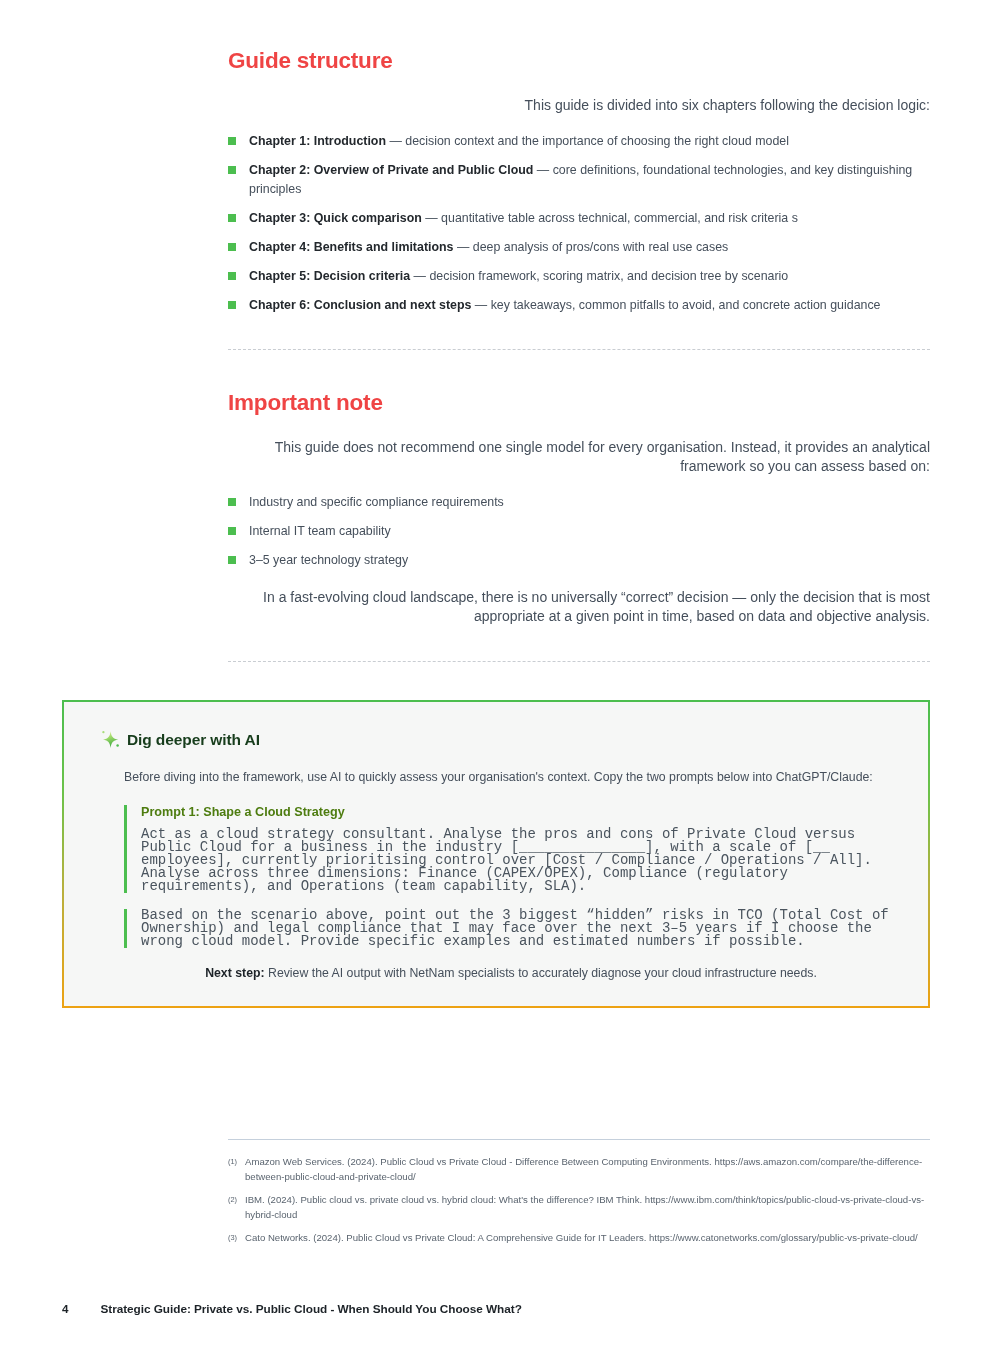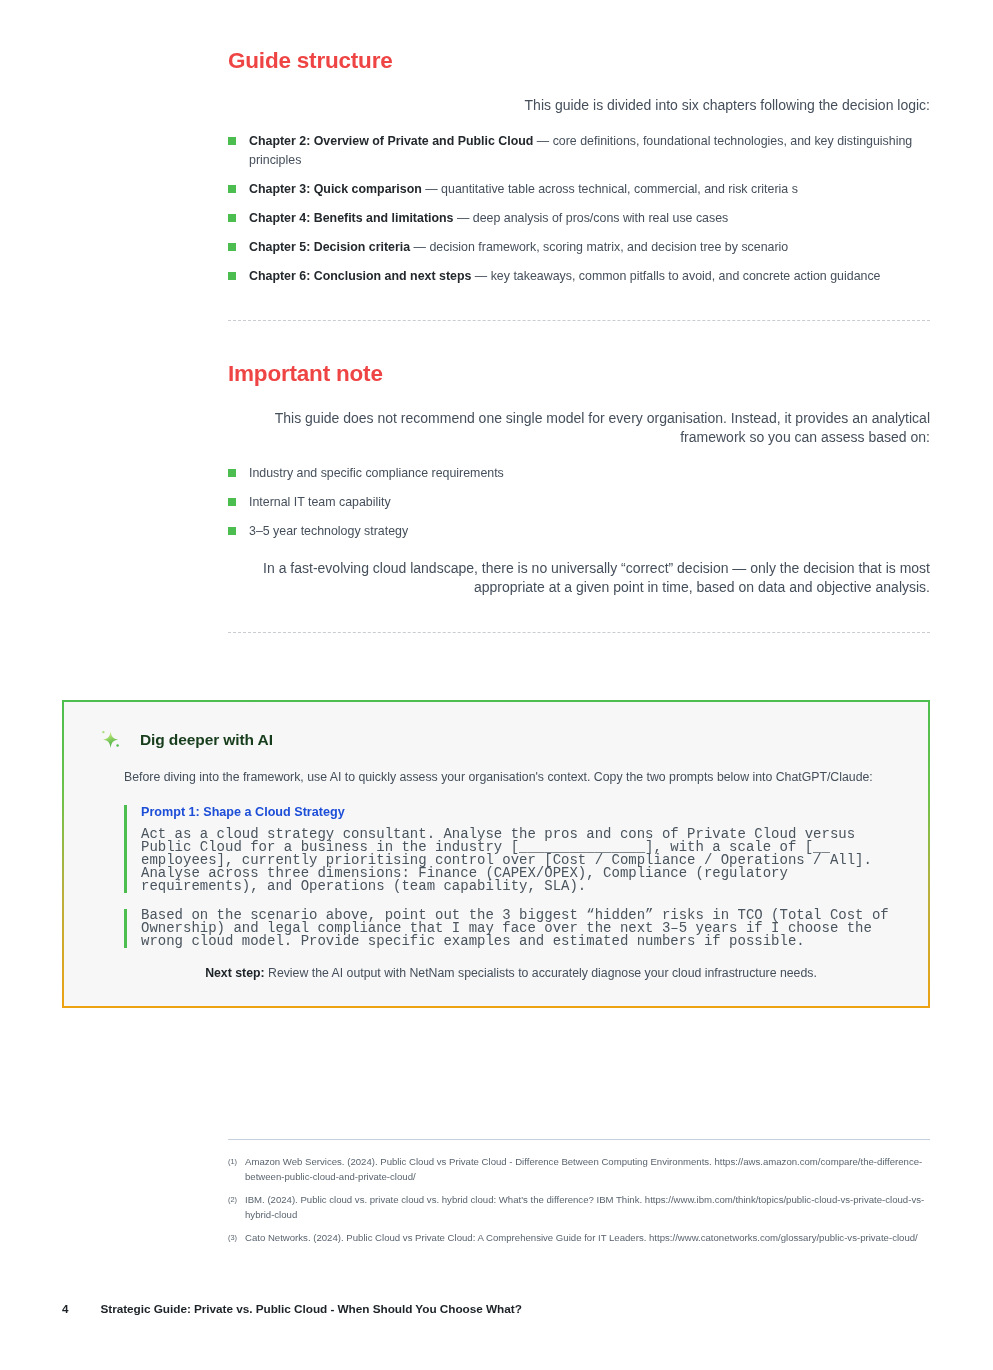--- a/index.html
+++ b/index.html
@@ -81,21 +81,21 @@
   .callout-inner {
     background: #f6f7f6;
     width: 100%;
     height: 100%;
     padding: 26px 30px 20px 60px;
     position: relative;
   }
   .callout-head {
     display: flex;
     align-items: center;
-    gap: 18px;
+    gap: 5px;
     margin-bottom: 16px;
   }
   .sparkle { width: 24px; height: 24px; display: block; flex: 0 0 24px; margin-left: -26px; }
   .callout-title {
     font-size: 15.5px;
     font-weight: 700;
     color: #173d1c;
     letter-spacing: -0.1px;
   }
   .callout-intro {
@@ -105,21 +105,21 @@
     margin: 0 0 18px 0;
   }
   .prompt-block {
     border-left: 3px solid #4cbe4f;
     padding-left: 14px;
     margin-bottom: 16px;
   }
   .prompt-title {
     font-size: 12.6px;
     font-weight: 700;
-    color: #1d4ed8;
+    color: #4d7c0f;
     margin-bottom: 9px;
   }
   .prompt-body {
     font-family: "Liberation Mono", monospace;
     font-size: 14px;
     line-height: 13px;
     color: #4a545e;
     white-space: pre-wrap;
     margin: 0;
   }
@@ -180,20 +180,24 @@
 <body>
 
 <div class="page">
 
   <div class="content-col">
 
     <h2 class="section-title">Guide structure</h2>
     <p class="body-text">This guide is divided into six chapters following the decision logic:</p>
 
     <ul class="bullets">
+      <li>
+        <span class="sq"></span>
+        <b>Chapter 1: Introduction</b><span> — decision context and the importance of choosing the right cloud model</span>
+      </li>
       <li>
         <span class="sq"></span>
         <b>Chapter 2: Overview of Private and Public Cloud</b><span> — core definitions, foundational technologies, and key distinguishing principles</span>
       </li>
       <li>
         <span class="sq"></span>
         <b>Chapter 3: Quick comparison</b><span> — quantitative table across technical, commercial, and risk criteria s</span>
       </li>
       <li>
         <span class="sq"></span>

